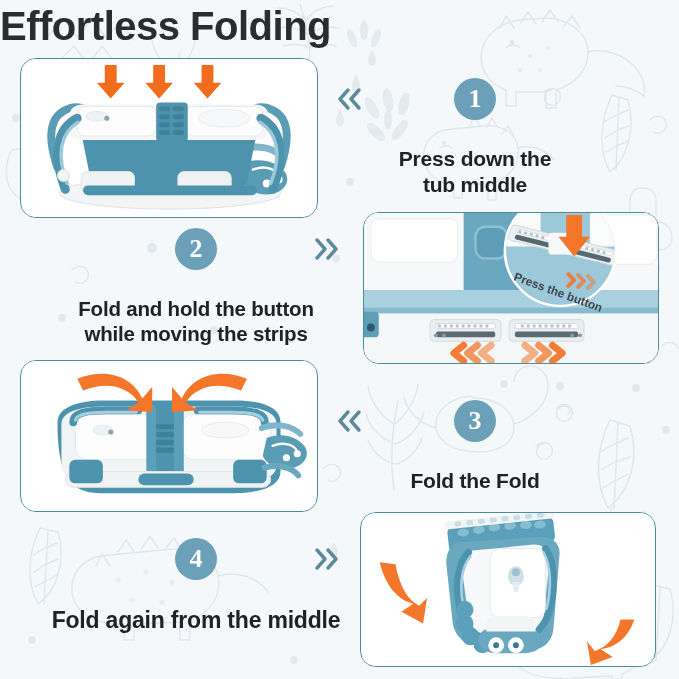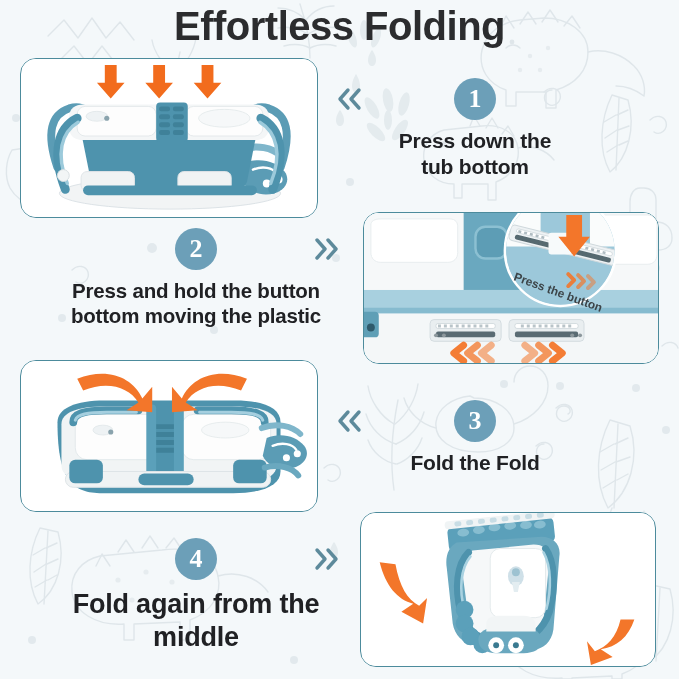--- a/index.html
+++ b/index.html
@@ -22,21 +22,21 @@
     z-index: 0;
   }
   .bg-pattern svg { display: block; width: 100%; height: 100%; }
 
   
   .title {
     position: absolute;
     top: 4px;
     left: 0;
     width: 679px;
-    text-align: center;
+    text-align: left;
     font-size: 40px;
     font-weight: bold;
     letter-spacing: -0.5px;
     color: #2b2c2e;
     z-index: 6;
   }
 
   
   .panel {
     position: absolute;
@@ -90,30 +90,30 @@
     top: 4px;
     width: 38px;
     height: 34px;
     color: #5d8a9b;
   }
   .chev svg { display: block; width: 100%; height: 100%; }
   .chev-left  { left: 0px; }
   .chev-right { right: 0px; }
 
   .step-text {
-    margin-top: 6px;
+    margin-top: 24px;
     font-size: 21px;
     font-weight: bold;
     line-height: 1.22;
     color: #202124;
     letter-spacing: -0.2px;
   }
   .step-1 .step-text, .step-3 .step-text { font-size: 21px; }
   .step-2 .step-text { font-size: 20.5px; }
-  .step-4 .step-text { font-size: 27px; }
+  .step-4 .step-text { font-size: 23px; }
 </style>
 </head>
 <body>
 
 <div id="infographic">
 
   <div class="bg-pattern">
     <svg viewBox="0 0 679 679" xmlns="http://www.w3.org/2000/svg">
       <rect x="0" y="0" width="679" height="679" fill="#f4f8fa"></rect>
       <g stroke="#dfe6ea" stroke-width="1.4" fill="none" stroke-linecap="round" stroke-linejoin="round">
@@ -377,39 +377,39 @@
           <g fill="none" stroke="currentColor" stroke-width="3.4" stroke-linecap="round" stroke-linejoin="round">
             <path d="M18 8 L10 17 L18 26"></path>
             <path d="M29 8 L21 17 L29 26"></path>
           </g>
         </svg>
       </span>
       <span class="badge">1</span>
     </div>
     <div class="step-text">
       <div>Press down the</div>
-      <div>tub bottom</div>
+      <div>tub middle</div>
     </div>
   </div>
 
   <div class="step step-2">
     <div class="step-head">
       <span class="badge">2</span>
       <span class="chev chev-right">
         <svg viewBox="0 0 38 34" xmlns="http://www.w3.org/2000/svg">
           <g fill="none" stroke="currentColor" stroke-width="3.4" stroke-linecap="round" stroke-linejoin="round">
             <path d="M9 8 L17 17 L9 26"></path>
             <path d="M20 8 L28 17 L20 26"></path>
           </g>
         </svg>
       </span>
     </div>
     <div class="step-text">
-      <div>Press and hold the button</div>
-      <div>bottom moving the plastic</div>
+      <div>Fold and hold the button</div>
+      <div>while moving the strips</div>
     </div>
   </div>
 
   <div class="panel panel-2">
     <svg viewBox="0 0 296 152" xmlns="http://www.w3.org/2000/svg">
       <rect x="0" y="0" width="296" height="152" fill="#ffffff"></rect>
 
       <path d="M-4 8 C-4 2 2 -2 10 -2 L100 -2 L100 78 L-4 78 Z" fill="#f6f8f9"></path>
       <path d="M6 12 C6 8 10 6 16 6 L86 6 C92 6 94 10 94 14 L94 40 C94 46 90 50 84 50 L16 50 C10 50 6 46 6 40 Z" fill="#ffffff" stroke="#e8edef" stroke-width="1"></path>
 

